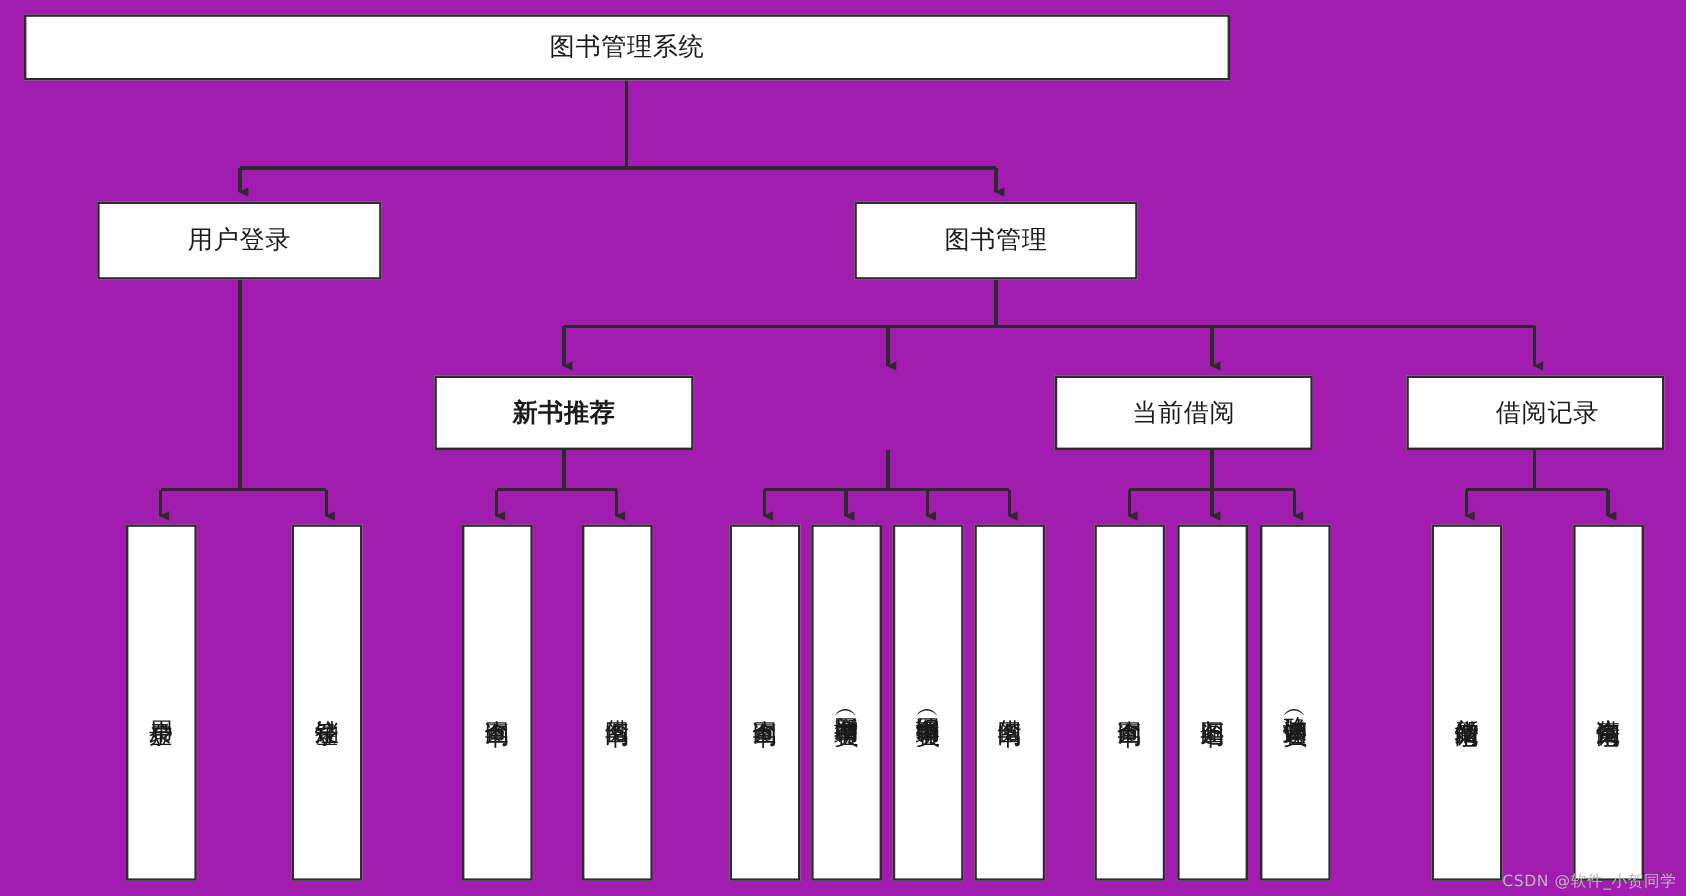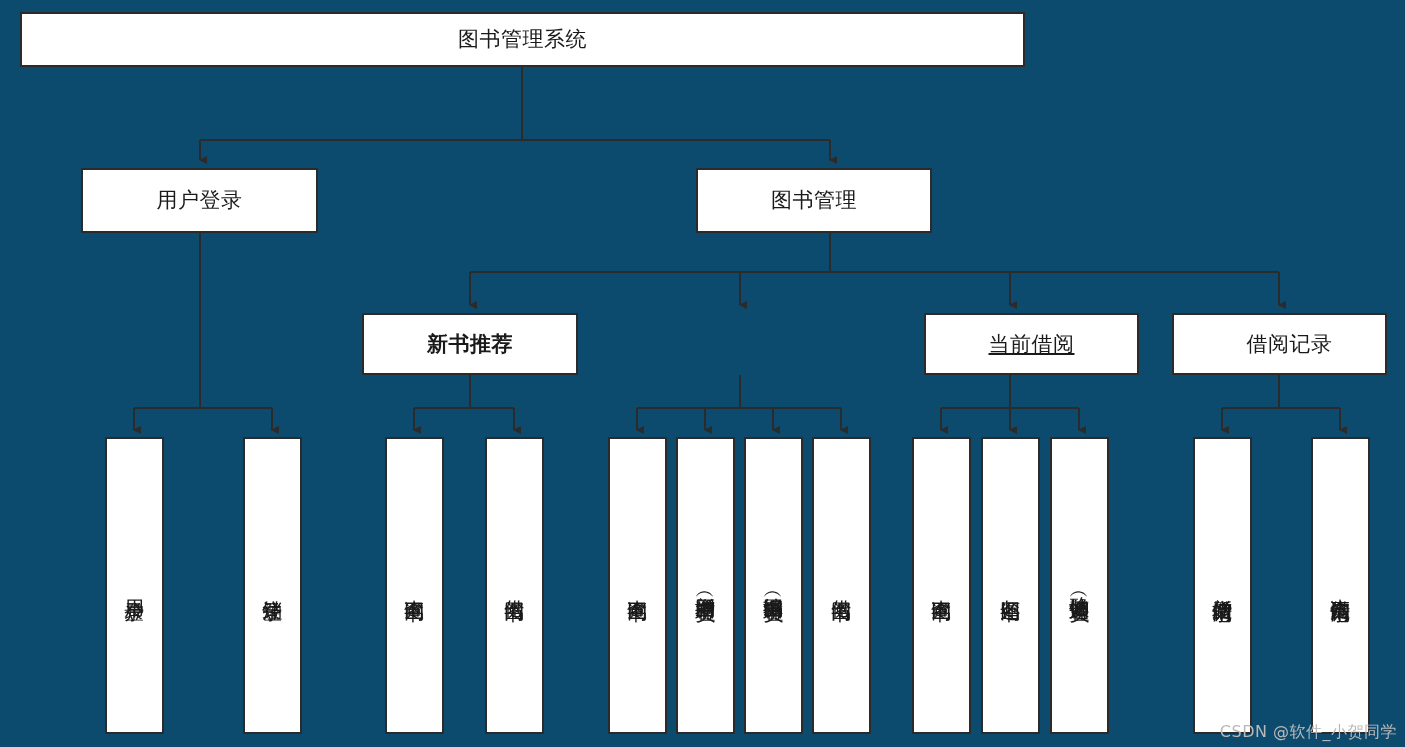--- a/index.html
+++ b/index.html
@@ -8,21 +8,21 @@
     padding: 0;
     background: #ffffff;
   }
   body {
     font-family: "DejaVu Sans", "Liberation Sans", sans-serif;
   }
   #canvas {
     position: relative;
     width: 1405px;
     height: 747px;
-    background: #0c4a6e;
+    background: #a21caf;
     overflow: hidden;
   }
   #edges {
     position: absolute;
     left: 0;
     top: 0;
     width: 1405px;
     height: 747px;
     pointer-events: none;
   }
@@ -62,21 +62,21 @@
     text-orientation: upright;
     font-size: 20px;
     line-height: 1.12;
     letter-spacing: 1px;
     max-height: 100%;
   }
   .watermark {
     position: absolute;
     right: 8px;
     bottom: 4px;
-    font-size: 16px;
+    font-size: 13px;
     color: #b9b9b9;
     z-index: 5;
     white-space: nowrap;
     letter-spacing: 0.5px;
   }
 </style>
 </head>
 <body>
 
 <div id="canvas">
@@ -132,30 +132,30 @@
   </svg>
 
   <div class="node horiz root" style="left:20px; top:12px; width:1005px; height:55px;">
     <span class="label">图书管理系统</span>
   </div>
 
   <div class="node horiz" style="left:81px; top:168px; width:237px; height:65px;">
     <span class="label">用户登录</span>
   </div>
 
-  <div class="node horiz" style="left:696px; top:168px; width:236px; height:65px;">
+  <div class="node horiz" style="left:712px; top:168px; width:236px; height:65px;">
     <span class="label">图书管理</span>
   </div>
 
   <div class="node horiz" style="left:362px; top:313px; width:216px; height:62px;font-weight:bold;">
     <span class="label">新书推荐</span>
   </div>
 
 
-  <div class="node horiz" style="left:924px; top:313px; width:215px; height:62px;text-decoration:underline;">
+  <div class="node horiz" style="left:879px; top:313px; width:215px; height:62px;">
     <span class="label">当前借阅</span>
   </div>
 
   <div class="node horiz" style="left:1172px; top:313px; width:215px; height:62px;padding-left:20px;">
     <span class="label">借阅记录</span>
   </div>
 
   <div class="node vert" style="left:105px; top:437px; width:59px; height:297px;">
     <span class="label">用户登录</span>
   </div>

